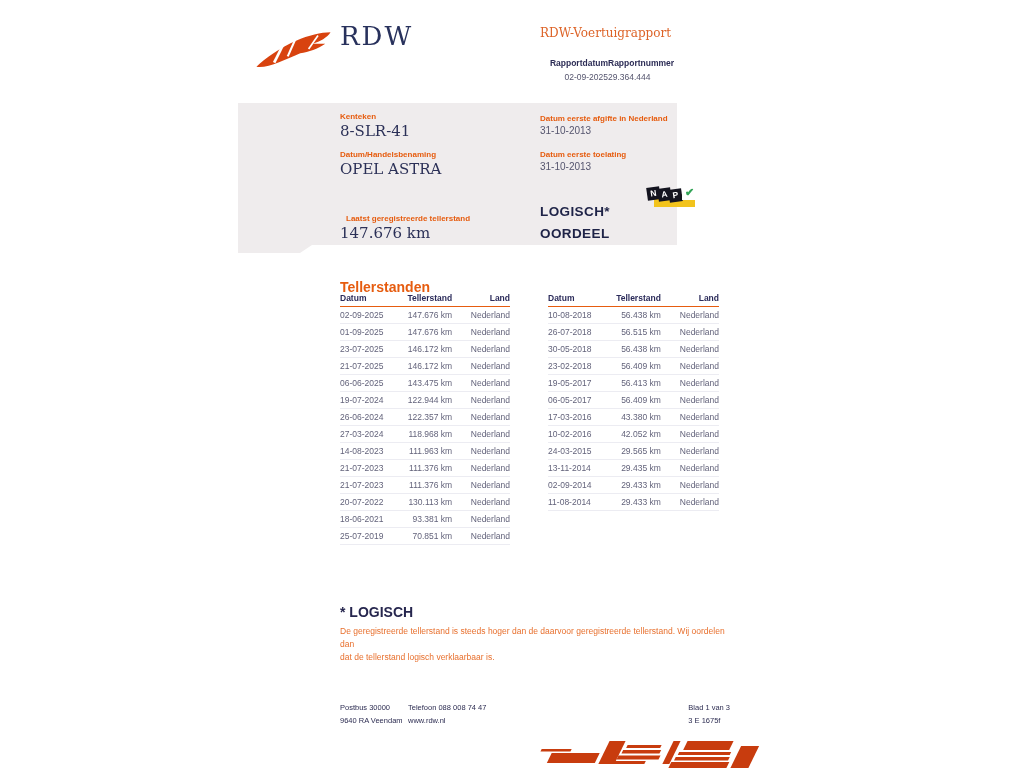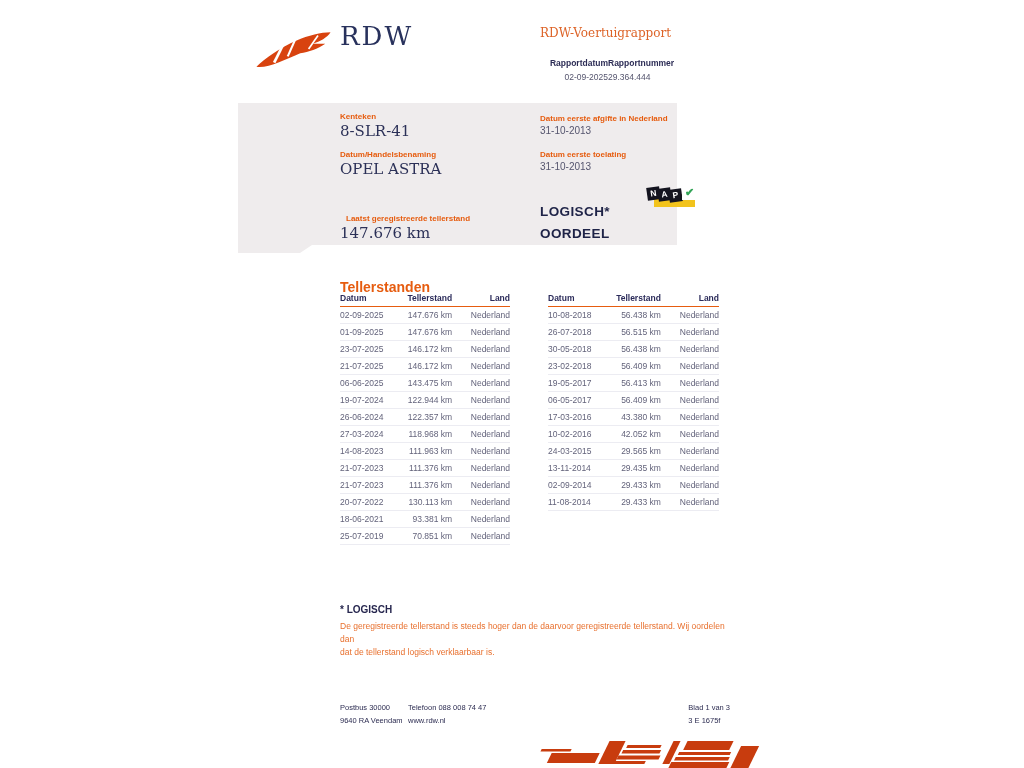--- a/index.html
+++ b/index.html
@@ -46,21 +46,21 @@
   .km-table th{color:#2b2b5a;font-weight:bold;text-align:left;padding:2px 0 3px;
     border-bottom:1.5px solid #e65c0f;}
   .km-table td{color:#63637b;padding:3px 0;border-bottom:1px solid #ececf2;
     white-space:nowrap;overflow:hidden;}
   .km-table .c0{width:38%;text-align:left;}
   .km-table .c1{width:28%;text-align:right;}
   .km-table .c2{width:34%;text-align:right;}
 
   
   #explanation{position:absolute;left:340px;top:604px;width:396px;}
-  #explanation .exp-title{font-size:10px;font-weight:bold;color:#26264e;}
+  #explanation .exp-title{font-size:14px;font-weight:bold;color:#26264e;}
   #explanation .exp-text{margin-top:5px;font-size:8.5px;color:#e8702e;line-height:13px;}
 
   
   #footer{position:absolute;left:340px;top:701px;width:390px;font-size:7.5px;color:#2d2d52;line-height:13px;}
   #footer .f-addr{position:absolute;left:0;top:0;}
   #footer .f-contact{position:absolute;left:68px;top:0;}
   #footer .f-page{position:absolute;right:0;top:0;text-align:left;}
   #footer a{color:#2d2d52;text-decoration:none;}
 
   

